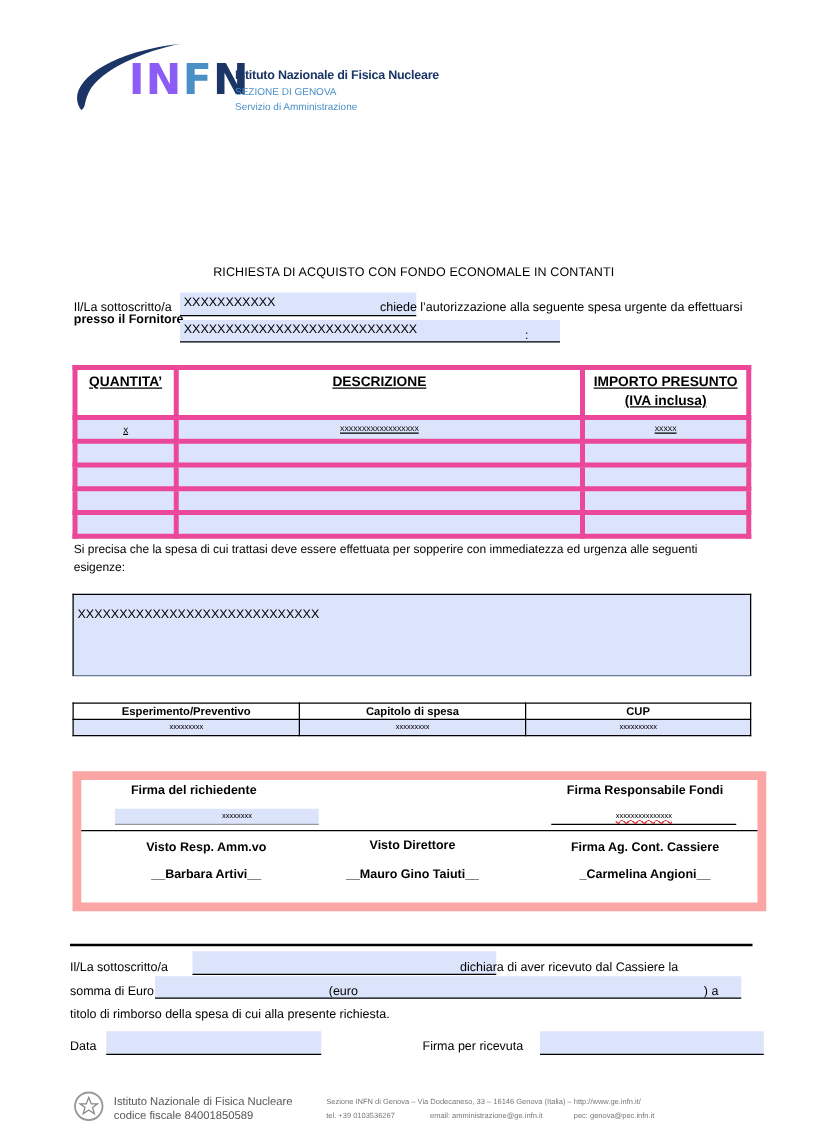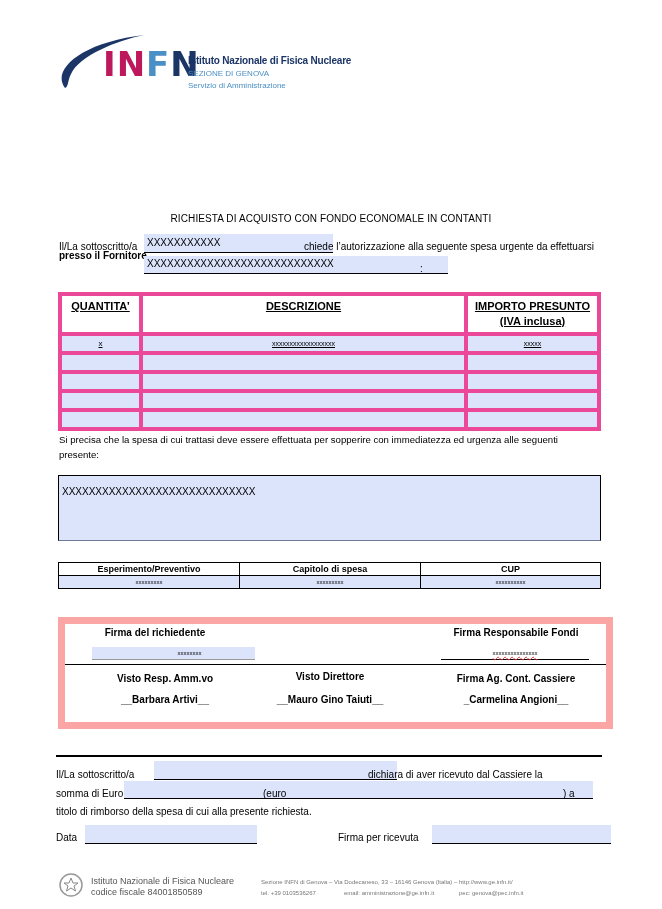--- a/index.html
+++ b/index.html
@@ -41,21 +41,21 @@
   .footer2 { font-size: 6px; color: #777; line-height: 10px; }
 </style>
 </head>
 <body>
 
 <div class="abs" style="left:57px; top:32px; width:120px; height:62px;">
   <svg width="120" height="62" viewBox="0 0 120 62">
     <path d="M8,56 C-6,38 24,10 88,3 C60,8 22,24 14,42 C10,50 12,54 8,56 Z" fill="#1b3566"></path>
   </svg>
   <div class="abs" style="left:46px; top:14px; font-size:34px; font-weight:bold; letter-spacing:1px; line-height:36px; font-family:'DejaVu Sans', sans-serif;">
-    <span style="color:#be185d">IN</span><span style="color:#4a8fc6">F</span><span style="color:#1b3566">N</span>
+    <span style="color:#8b5cf6">IN</span><span style="color:#4a8fc6">F</span><span style="color:#1b3566">N</span>
   </div>
 </div>
 <div class="abs logo-text-1" style="left:188px; top:55px;">Istituto Nazionale di Fisica Nucleare</div>
 <div class="abs logo-text-2" style="left:188px; top:69px;">SEZIONE DI GENOVA</div>
 <div class="abs logo-text-3" style="left:188px; top:81px;">Servizio di Amministrazione</div>
 
 <div class="abs title" style="left:0; width:662px; text-align:center; top:213px;">RICHIESTA DI ACQUISTO CON FONDO ECONOMALE IN CONTANTI</div>
 
 <div class="abs txt" style="left:59px; top:241px;">Il/La sottoscritto/a</div>
 <div class="abs field uline" style="left:144px; top:234px; width:157px; height:18px;">
@@ -101,21 +101,21 @@
   </tr>
   <tr>
     <td></td>
     <td></td>
     <td></td>
   </tr>
 </tbody>
   </table>
 
 <div class="abs txt" style="left:59px; top:434px; font-size:9.6px;">Si precisa che la spesa di cui trattasi deve essere effettuata per sopperire con immediatezza ed urgenza alle seguenti</div>
-<div class="abs txt" style="left:59px; top:449px; font-size:9.6px;">presente:</div>
+<div class="abs txt" style="left:59px; top:449px; font-size:9.6px;">esigenze:</div>
 <div class="esig-box">
   <span class="txt" style="position:absolute; left:3px; top:10px; font-size:10px;">XXXXXXXXXXXXXXXXXXXXXXXXXXXXX</span>
 </div>
 
 <table class="codes">
   <tbody>
       <tr>
     <td class="h" style="width:180px;">Esperimento/Preventivo</td>
     <td class="h" style="width:180px;">Capitolo di spesa</td>
     <td class="h">CUP</td>

